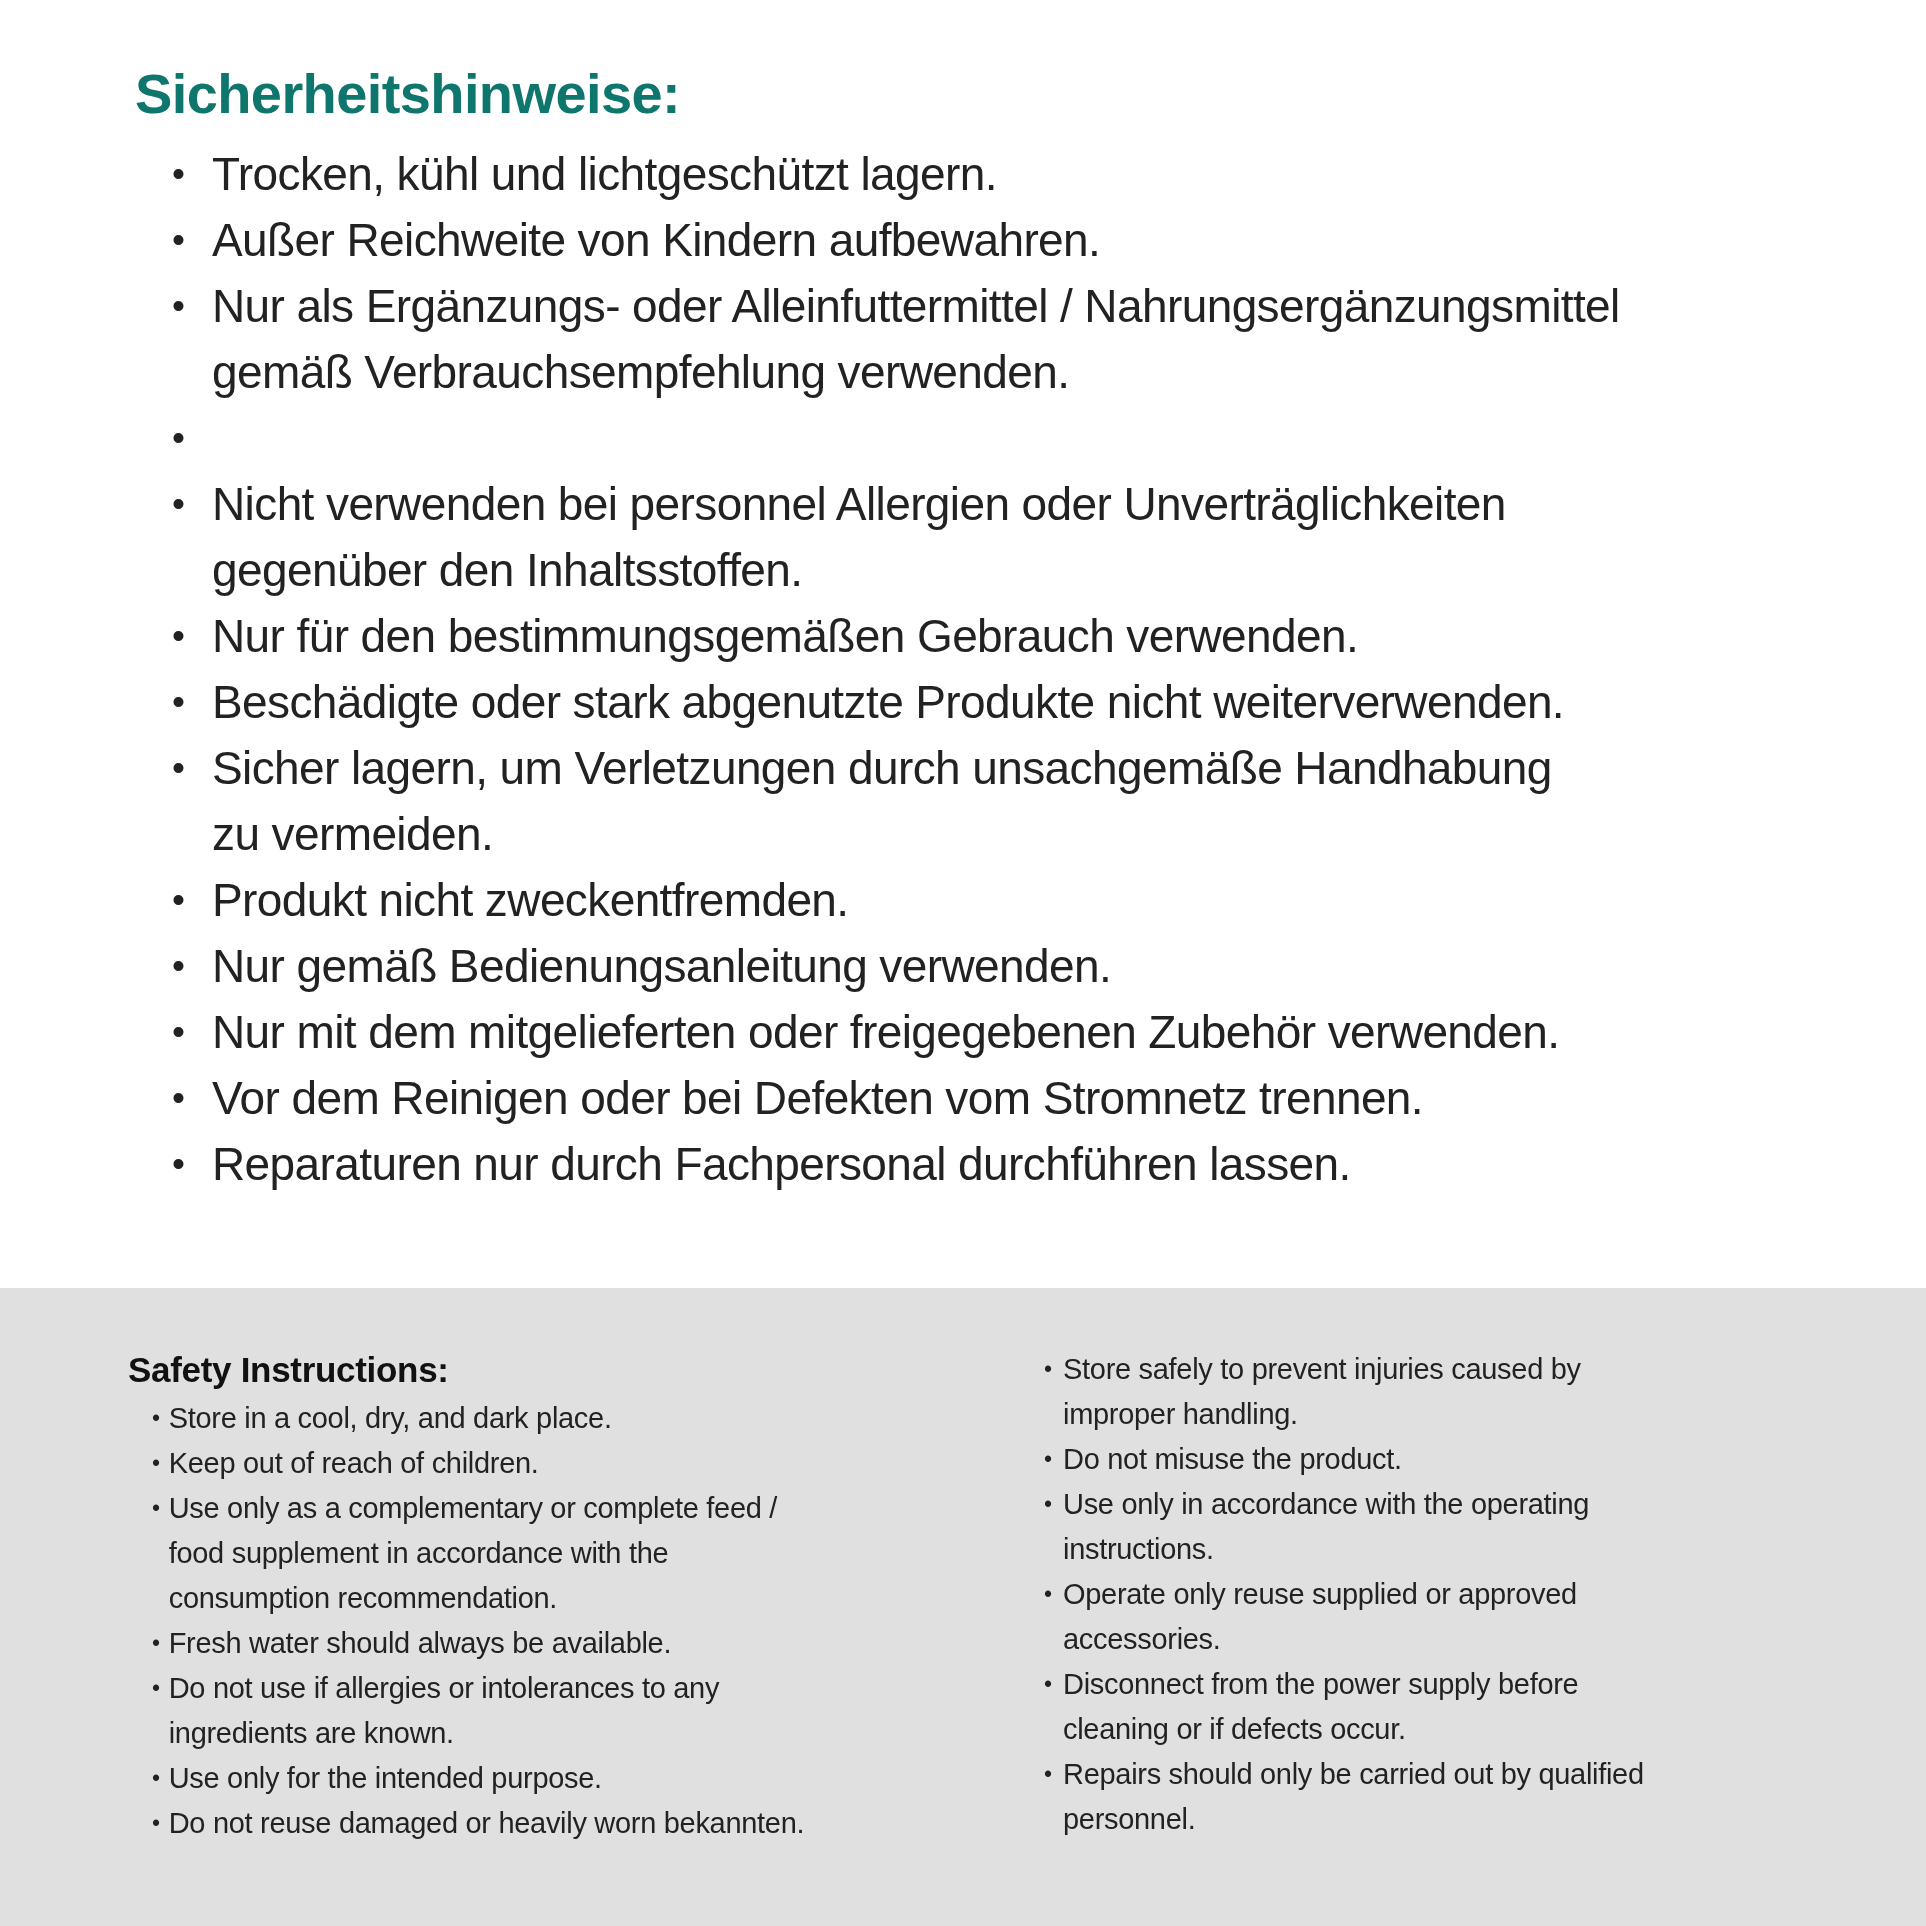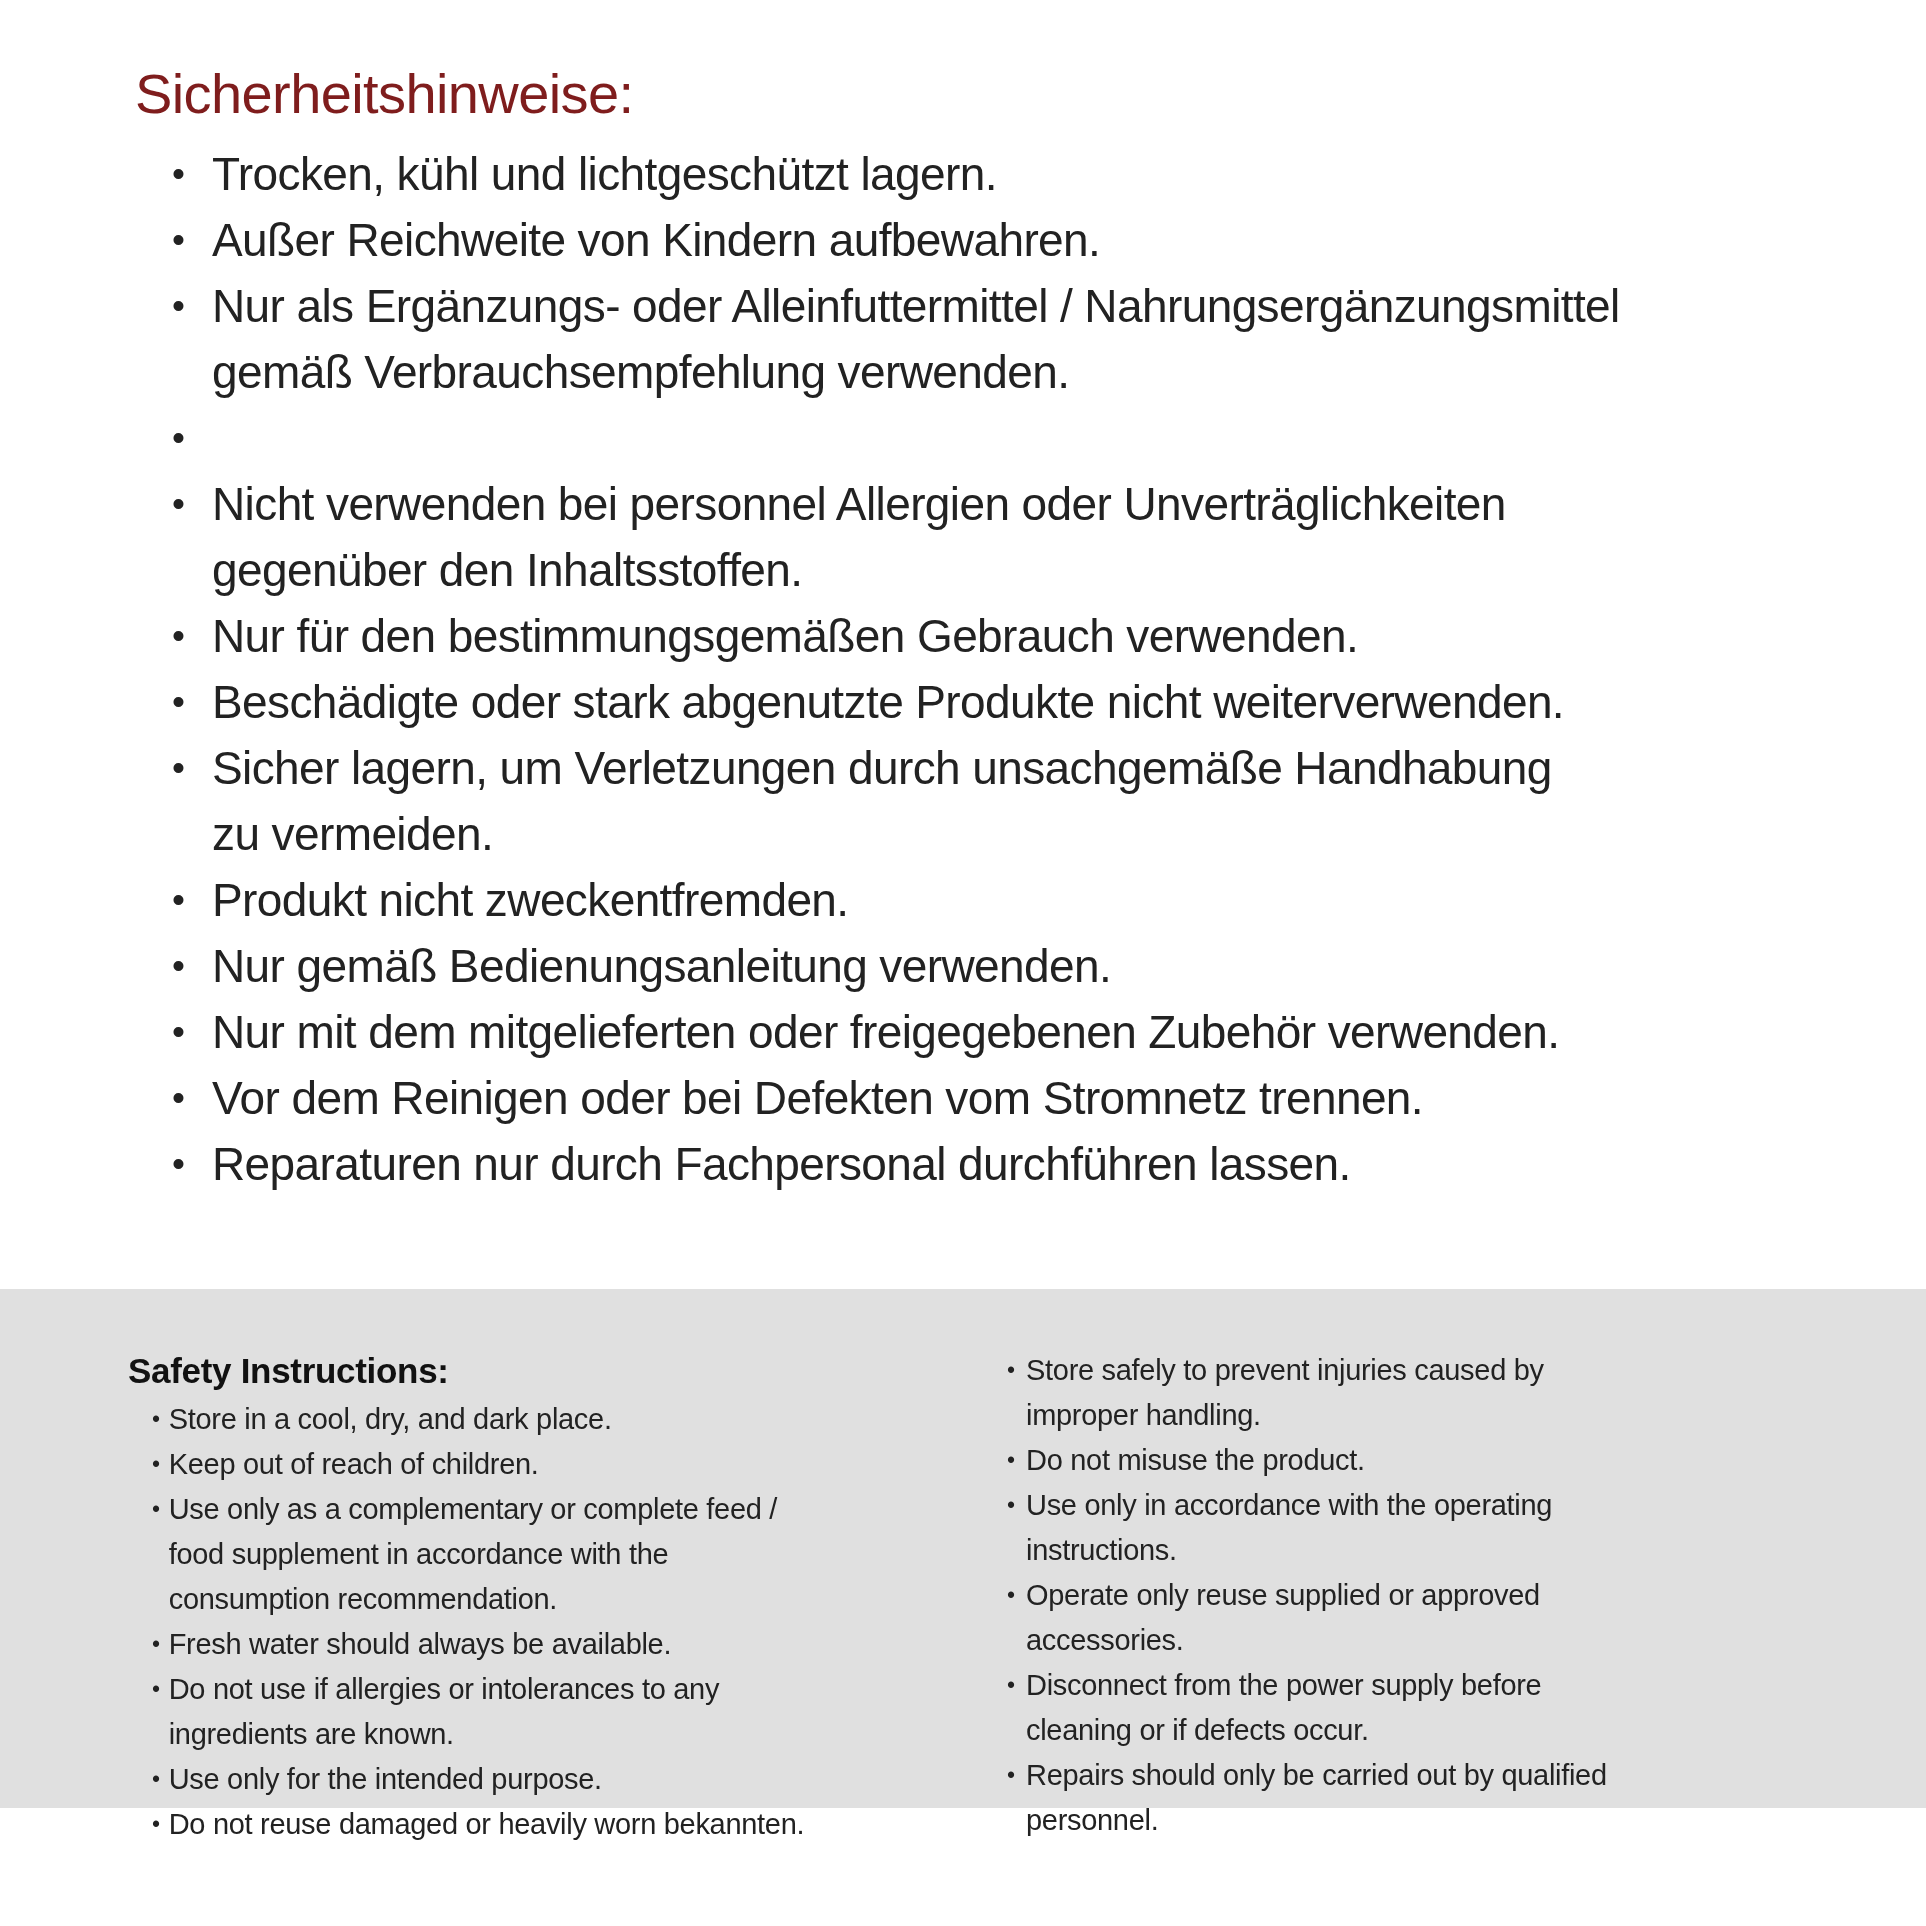--- a/index.html
+++ b/index.html
@@ -23,22 +23,22 @@
   .section-de {
     box-sizing: border-box;
     height: 1289px;
     background: #ffffff;
     padding: 60px 51px 0 135px;
   }
   .de-title {
     margin: 0 0 13px 0;
     font-size: 56px;
     line-height: 68px;
-    font-weight: normal;
-    color: #7f1d1d;
+    font-weight: bold;
+    color: #0f766e;
     letter-spacing: -0.6px;
   }
   ul.bullet-list {
     list-style: none;
     margin: 0;
     padding: 0;
   }
   .section-de ul.bullet-list { margin-left: 37px; }
   .section-de li {
     display: flex;
@@ -53,25 +53,25 @@
     width: 40px;
     font-size: 37px;
     line-height: 66px;
     color: #222222;
   }
   .li-text { white-space: pre-line; }
 
   
   .section-en {
     box-sizing: border-box;
-    height: 519px;
+    height: 638px;
     background: #e0e0e0;
     padding: 59px 39px 4px 128px;
     display: flex;
-    gap: 38px;
+    gap: 75px;
   }
   .en-col-left {
     flex: 0 0 841px;
     width: 841px;
   }
   .en-col-right {
     flex: 1 1 auto;
   }
   .en-title {
     margin: 0 0 3.9px 0;

